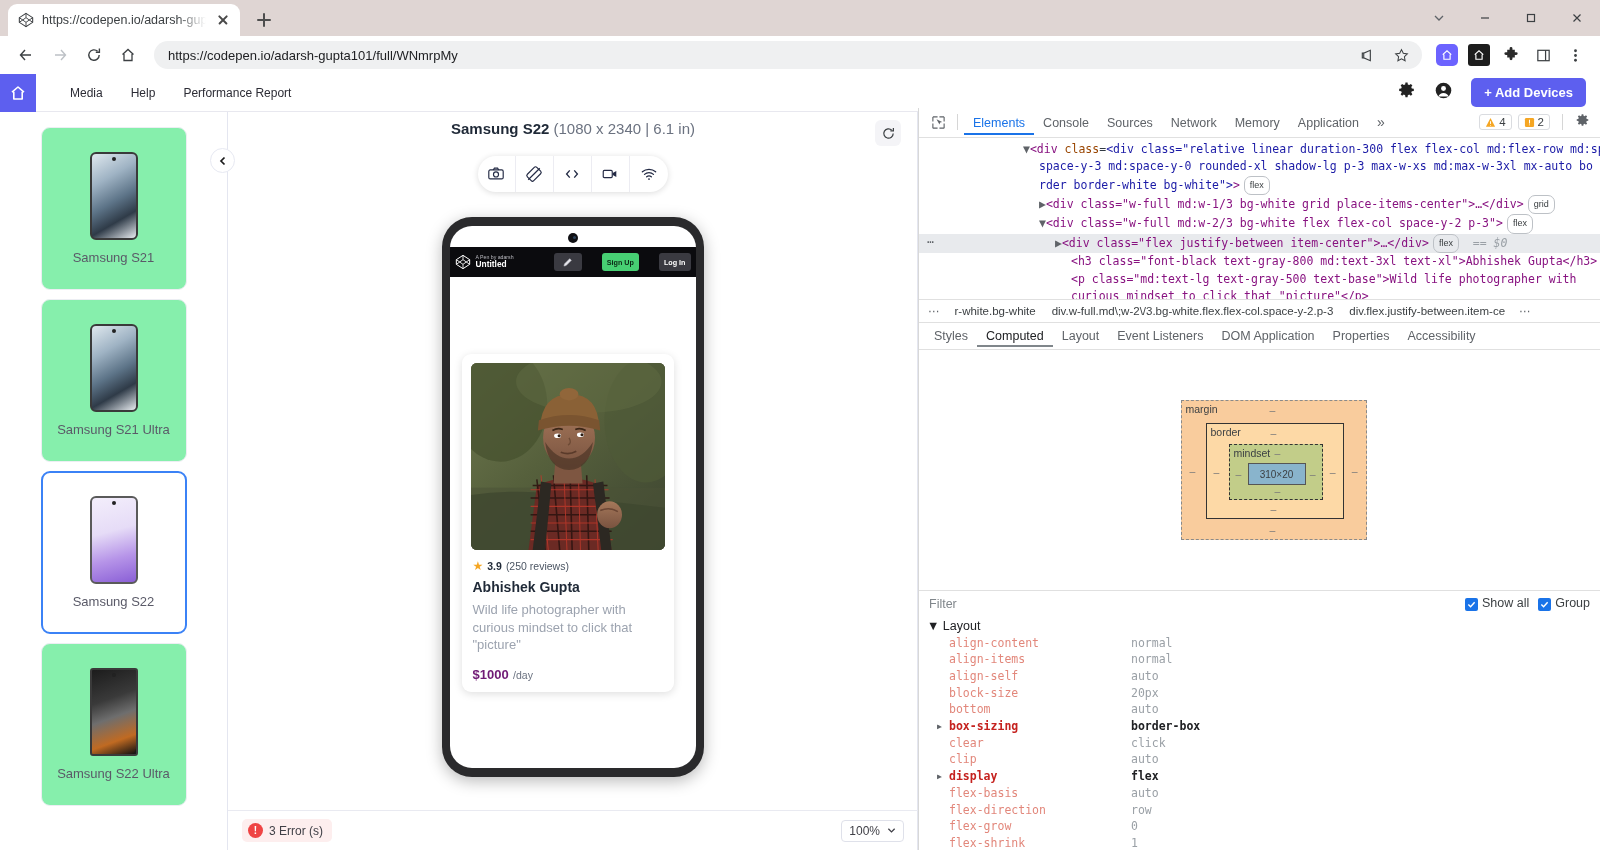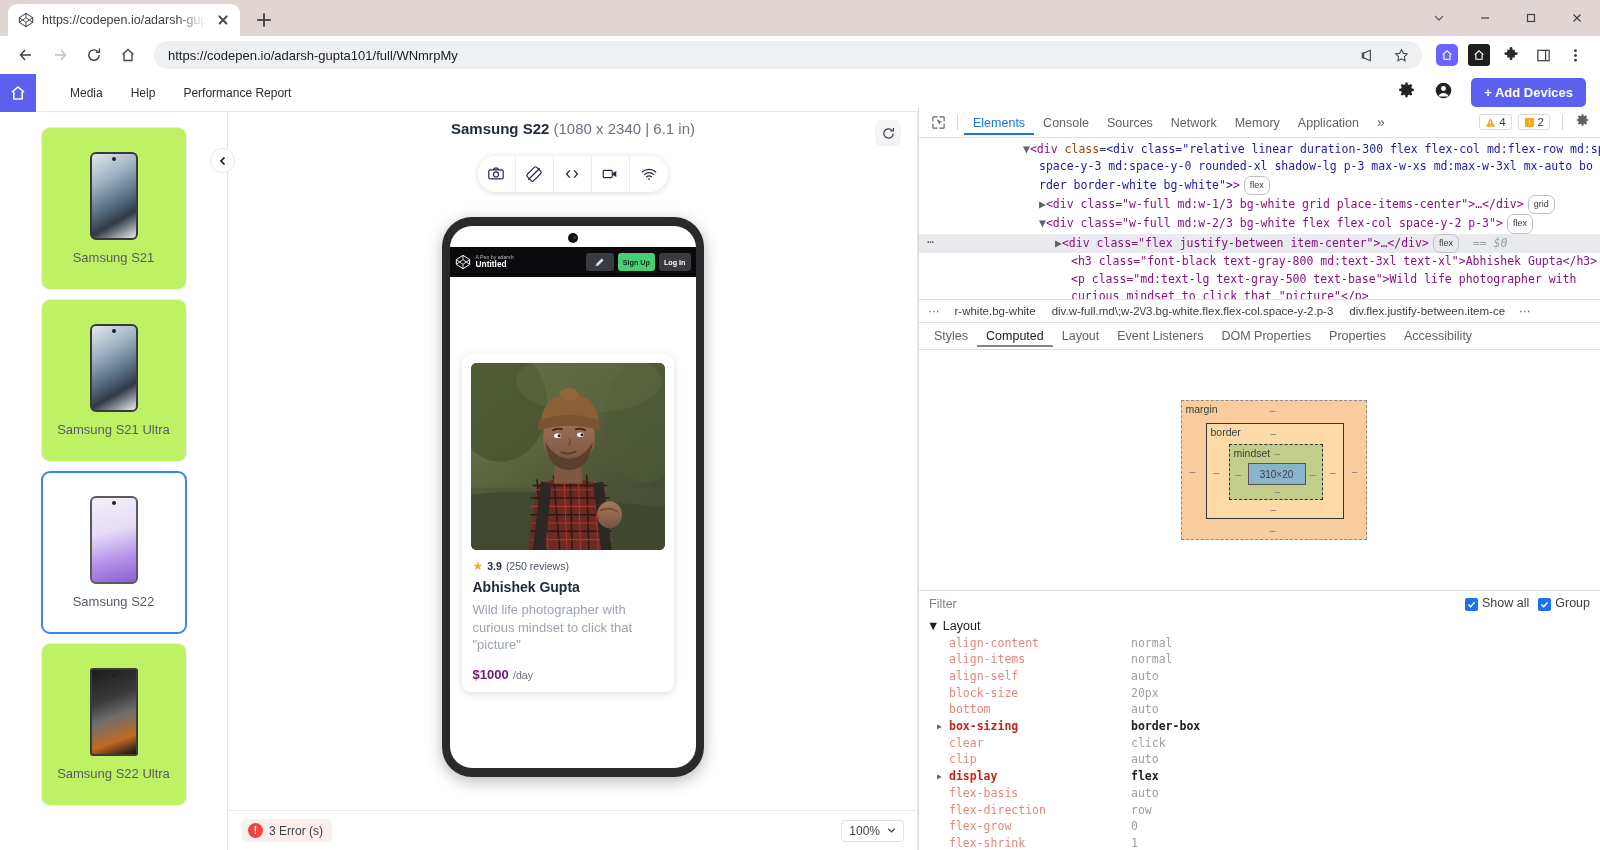--- a/index.html
+++ b/index.html
@@ -83,21 +83,21 @@
     border: none; border-radius: 5px; padding: 7px 13px; cursor: pointer;
   }
 
   
   .sidebar {
     position: absolute; left: 0; top: 112px; width: 228px; height: 738px;
     background: #fff; border-right: 1px solid #e4e6f0;
     overflow: hidden; padding-top: 6px;
   }
   .device-card {
-    width: 146px; height: 163px; margin: 9px auto 0; background: #bef264;
+    width: 146px; height: 163px; margin: 9px auto 0; background: #86efac;
     border: 1px solid #eceef3; border-radius: 9px;
     display: flex; flex-direction: column; align-items: center; justify-content: center;
     cursor: pointer;
   }
   .device-card.selected { border: 2px solid #3b82f6; background: #fff; }
   .device-label { font-size: 13px; color: #5a5a68; margin-top: 10px; text-align: center; }
   .dev-thumb { width: 48px; height: 88px; border-radius: 6px; position: relative; overflow: hidden; border: 2px solid #3a3a3a; }
   .dev-thumb .notch { position: absolute; left: 50%; top: 3px; width: 4px; height: 4px; margin-left: -2px; border-radius: 50%; background: #222; z-index:2;}
   .s21  { background: linear-gradient(150deg,#dfe8ee 0%, #9fb3c4 30%, #5d7488 55%, #2f3b48 75%, #e9edf1 100%); }
   .s22  { background: linear-gradient(165deg,#f3eefb 0%, #e6dcf7 40%, #b694e8 70%, #8a5fd6 100%); border-color:#5a5a5a; }
@@ -152,21 +152,21 @@
   }
   .phone-camera:after { content:""; position:absolute; left:5px; top:2.5px; width:3px; height:3px; border-radius:50%; background:#2b4158; }
   .cp-bar {
     position: absolute; left: 0; top: 21px; width: 100%; height: 30px; background: #0b0b0e;
     display: flex; align-items: center; padding: 0 5px; gap: 5px; z-index: 3;
   }
   .cp-logo { width: 16px; height: 16px; flex: 0 0 16px; }
   .cp-texts { line-height: 1.05; }
   .cp-sub { font-size: 5.2px; color: #b9b9bf; }
   .cp-title { font-size: 8.4px; color: #fff; font-weight: bold; }
-  .cp-btns { margin-left: auto; display: flex; gap: 4px; align-items: center; }
+  .cp-btns { margin-left: auto; display: flex; gap: 20px; align-items: center; }
   .cp-pen { width: 28px; height: 18px; background: #3a3a41; border-radius: 3px; display: flex; align-items: center; justify-content: center; }
   .cp-signup { height: 18px; padding: 0 5px; background: #47cf73; border-radius: 3px; display: flex; align-items: center; font-size: 7.2px; color: #0d2a17; font-weight: bold; }
   .cp-login { height: 18px; padding: 5px 5px; background: #3a3a41; border-radius: 3px; display: flex; align-items: center; font-size: 7.2px; color: #fff; font-weight: bold; }
 
   .profile-card {
     position: absolute; left: 12px; top: 128px; width: 212px;
     background: #fff; border-radius: 9px; box-shadow: 0 2px 9px rgba(0,0,0,.13);
     padding: 9px;
   }
   .photo { width: 100%; height: 187px; border-radius: 6px; overflow: hidden; position: relative; background: #4b4632; }
@@ -648,21 +648,21 @@
     <span class="crumb">div.w-full.md\;w-2\/3.bg-white.flex.flex-col.space-y-2.p-3</span>
     <span class="crumb on">div.flex.justify-between.item-ce</span>
     <span class="crumb-dots">⋯</span>
   </div>
 
   <div class="dt-subtabs">
     <div class="sub-tab">Styles</div>
     <div class="sub-tab active">Computed</div>
     <div class="sub-tab">Layout</div>
     <div class="sub-tab">Event Listeners</div>
-    <div class="sub-tab">DOM Properties</div>
+    <div class="sub-tab">DOM Application</div>
     <div class="sub-tab">Properties</div>
     <div class="sub-tab">Accessibility</div>
   </div>
 
   <div class="boxmodel-wrap">
     <div class="bm">
       <div class="bm-margin">
         <span class="bm-lbl">margin</span>
         <span class="bm-d" style="left:88px;top:3px">–</span>
         <span class="bm-d" style="left:88px;bottom:3px">–</span>

